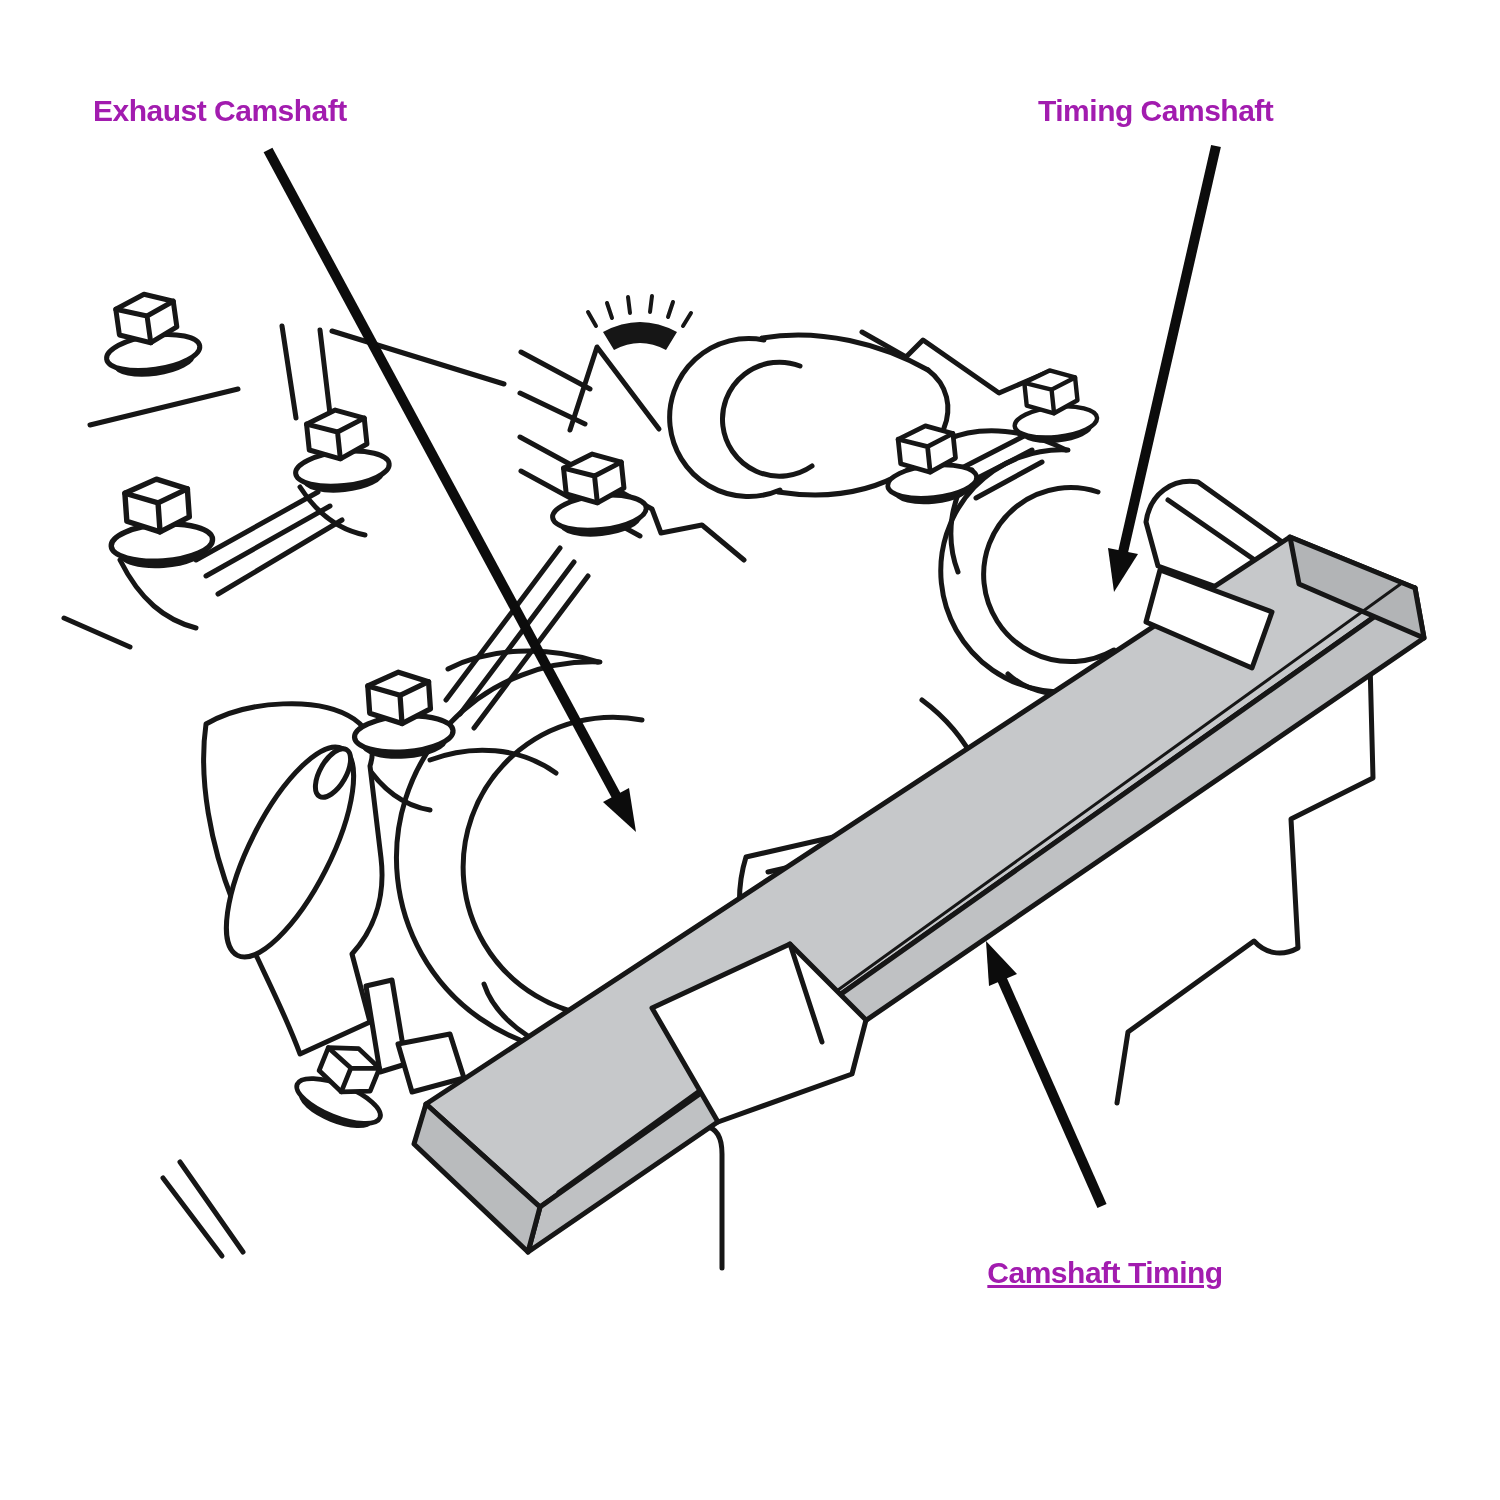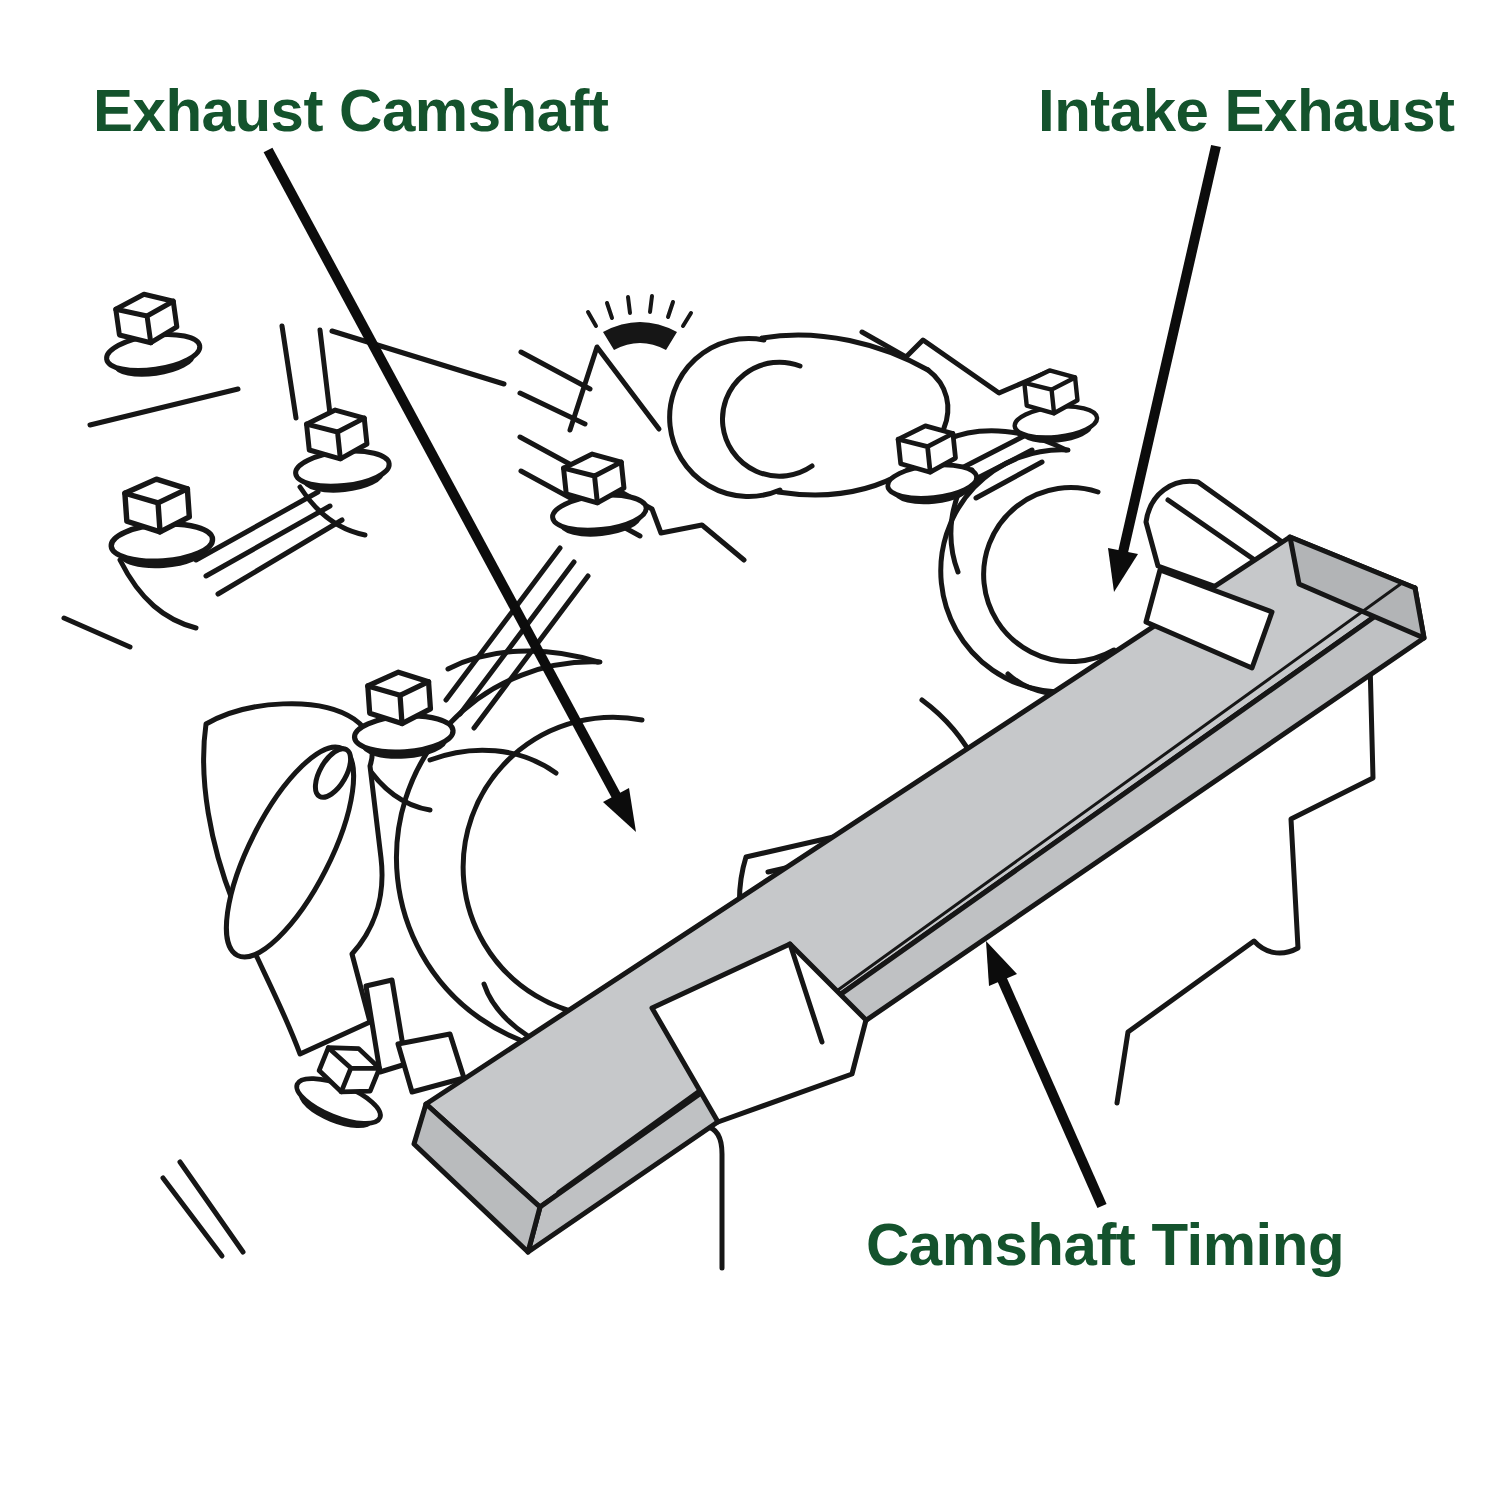--- a/index.html
+++ b/index.html
@@ -2,21 +2,21 @@
 <html><head>
 <meta charset="utf-8">
 <style>
   html,body{margin:0;padding:0;background:#ffffff;}
   #stage{
     position:relative;width:1500px;height:1500px;background:#ffffff;overflow:hidden;
     font-family:"Liberation Sans", sans-serif;
   }
   #stage svg{position:absolute;left:0;top:0;}
   .callout{
-    position:absolute;color:#14532d;font-weight:700;font-size:60px;
+    position:absolute;color:#a21caf;font-weight:700;font-size:30px;
     letter-spacing:-0.5px;white-space:nowrap;line-height:58px;
   }
   .callout.center{text-align:center;white-space:normal;}
 </style>
 </head>
 <body>
 
 <div id="stage">
 
   <svg width="1500" height="1500" viewBox="0 0 1500 1500">
@@ -149,18 +149,18 @@
       </g>
       <g>
         <line x1="1102" y1="1206" x2="1001" y2="977"></line>
         <polygon points="986,941 1017,974 989,986" stroke="none"></polygon>
       </g>
     </g>
   </svg>
 
   <div class="callout" style="left:93px;top:82px;">Exhaust Camshaft</div>
 
-  <div class="callout" style="left:1038px;top:82px;">Intake Exhaust</div>
+  <div class="callout" style="left:1038px;top:82px;">Timing Camshaft</div>
 
-  <div class="callout center" style="left:860px;top:1216px;width:490px;">
+  <div class="callout center" style="left:860px;top:1244px;width:490px;text-decoration:underline;">
     <div>Camshaft Timing</div>
   </div>
 </div>
 
 </body></html>

